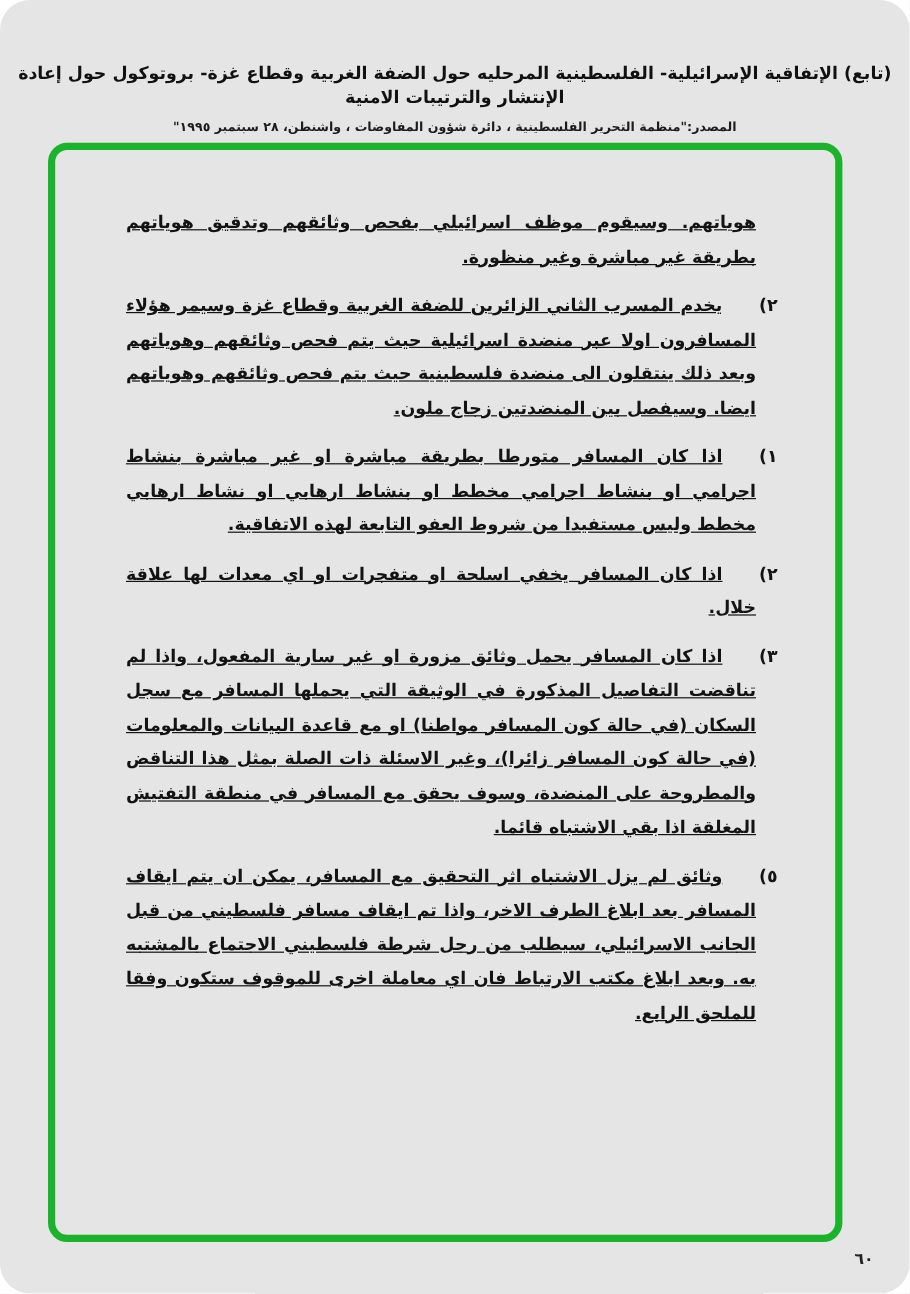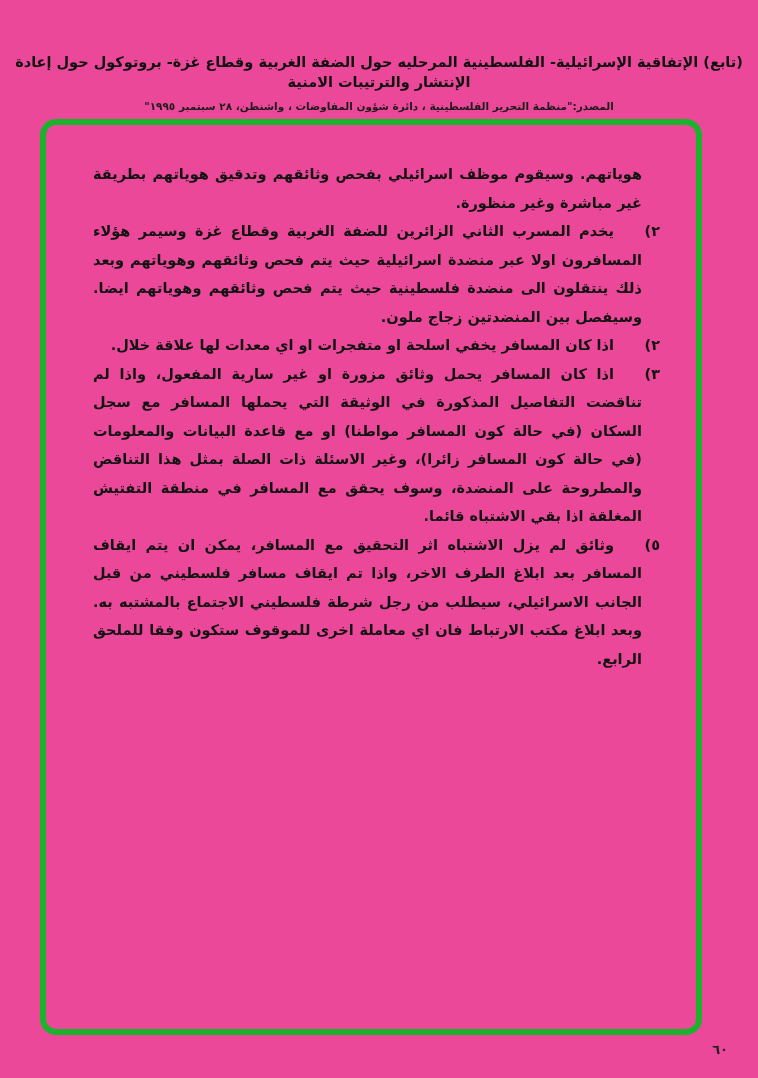--- a/index.html
+++ b/index.html
@@ -8,22 +8,23 @@
     background: #ffffff;
     width: 758px;
     height: 1078px;
     overflow: hidden;
     font-family: "DejaVu Sans", sans-serif;
   }
   .page {
     position: relative;
     width: 758px;
     height: 1078px;
-    background: #ec4899;
+    background: #e5e5e5;
     color: #151515;
+    border-radius: 25px;
   }
   .doc-header {
     position: absolute;
     top: 52px;
     left: 0;
     right: 0;
     text-align: center;
     direction: rtl;
   }
   .doc-title {
@@ -55,21 +56,21 @@
     top: 160px;
     right: 98px;
     width: 567px;
     direction: rtl;
     text-align: justify;
     font-size: 14.5px;
     font-weight: bold;
     line-height: 28.5px;
     color: #131313;
   }
-  .content p { margin: 0; }
+  .content p { margin: 12px; text-decoration: underline; }
   
   .blk-plain { padding-right: 18px; }
   
   .blk-num { padding-right: 18px; text-indent: -18px; }
   .blk-num .marker {
     display: inline-block;
     width: 46px;
     text-indent: 0;
   }
   
@@ -101,20 +102,21 @@
 
   <div class="green-frame"></div>
 
   <main class="content">
 
     <p class="blk-plain"><span>هوياتهم. وسيقوم موظف اسرائيلي بفحص وثائقهم وتدقيق هوياتهم بطريقة غير مباشرة وغير منظورة.</span></p>
 
     <p class="blk-num"><span class="marker">٢)</span><span>يخدم المسرب الثاني الزائرين للضفة الغربية وقطاع غزة وسيمر هؤلاء المسافرون اولا عبر منضدة اسرائيلية حيث يتم فحص وثائقهم وهوياتهم وبعد ذلك ينتقلون الى منضدة فلسطينية حيث يتم فحص وثائقهم وهوياتهم ايضا. وسيفصل بين المنضدتين زجاج ملون.</span></p>
 
 
+    <p class="blk-num"><span class="marker">١)</span><span>اذا كان المسافر متورطا بطريقة مباشرة او غير مباشرة بنشاط اجرامي او بنشاط اجرامي مخطط او بنشاط ارهابي او نشاط ارهابي مخطط وليس مستفيدا من شروط العفو التابعة لهذه الاتفاقية.</span></p>
 
     <p class="blk-num"><span class="marker">٢)</span><span>اذا كان المسافر يخفي اسلحة او متفجرات او اي معدات لها علاقة خلال.</span></p>
 
     <p class="blk-num"><span class="marker">٣)</span><span>اذا كان المسافر يحمل وثائق مزورة او غير سارية المفعول، واذا لم تناقضت التفاصيل المذكورة في الوثيقة التي يحملها المسافر مع سجل السكان (في حالة كون المسافر مواطنا) او مع قاعدة البيانات والمعلومات (في حالة كون المسافر زائرا)، وغير الاسئلة ذات الصلة بمثل هذا التناقض والمطروحة على المنضدة، وسوف يحقق مع المسافر في منطقة التفتيش المغلقة اذا بقي الاشتباه قائما.</span></p>
 
 
     <p class="blk-num"><span class="marker">٥)</span><span>وثائق لم يزل الاشتباه اثر التحقيق مع المسافر، يمكن ان يتم ايقاف المسافر بعد ابلاغ الطرف الاخر، واذا تم ايقاف مسافر فلسطيني من قبل الجانب الاسرائيلي، سيطلب من رجل شرطة فلسطيني الاجتماع بالمشتبه به. وبعد ابلاغ مكتب الارتباط فان اي معاملة اخرى للموقوف ستكون وفقا للملحق الرابع.</span></p>
 
 
   </main>

